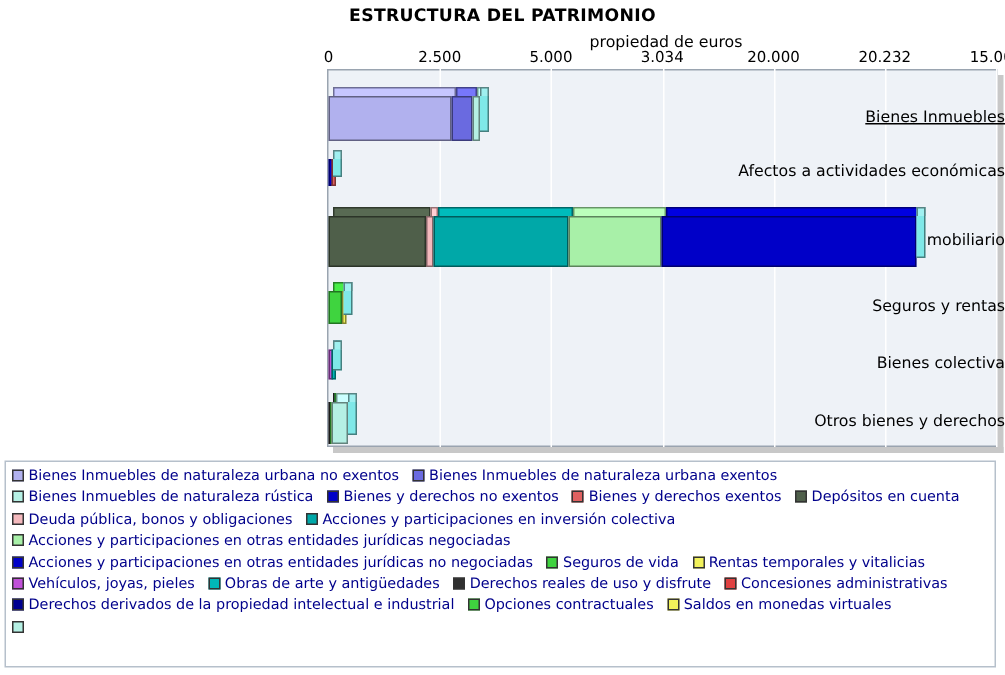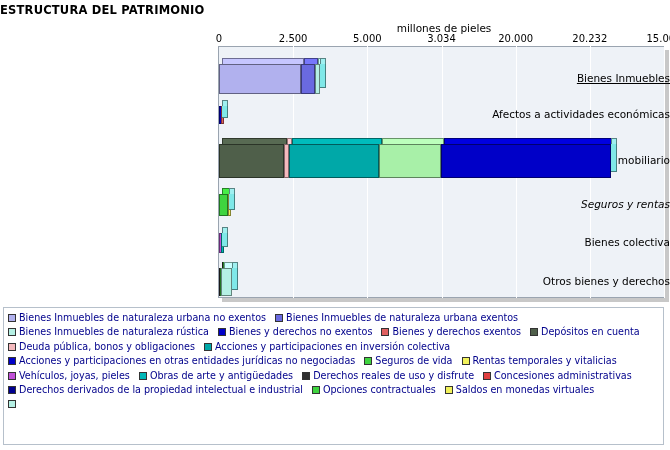--- a/index.html
+++ b/index.html
@@ -14,20 +14,21 @@
     font-size: 11px;
     color: #000000;
     overflow: hidden;
     position: relative;
   }
   #chart-title {
     position: absolute;
     top: 3px;
     left: 0;
     width: 670px;
+    text-align: center;
     font-size: 11.5px;
     font-weight: bold;
     letter-spacing: 0.2px;
   }
   #units-label {
     position: absolute;
     top: 22px;
     left: 218px;
     width: 452px;
     text-align: center;
@@ -149,21 +150,21 @@
   .legend-text {
     display: inline;
     color: #00008b;
     font-size: 9.6px;
   }
 </style>
 </head>
 <body>
 
 <div id="chart-title">ESTRUCTURA DEL PATRIMONIO</div>
-<div id="units-label">millones de pieles</div>
+<div id="units-label">propiedad de euros</div>
 
 <div id="plot-wrap">
   <div id="plot-bg"></div>
   <div id="plot-shadow"></div>
   <div id="plot-shadow2"></div>
   <div id="axis-ticks">
       <div class="xtick-label" style="left: 219px; transform: translateX(-50%);">0</div>
       <div class="xtick-label" style="left: 293.167px;">2.500</div>
       <div class="xtick-label" style="left: 367.333px;">5.000</div>
       <div class="xtick-label" style="left: 441.5px;">3.034</div>
@@ -176,21 +177,21 @@
       <div class="gridline" style="left: 367.333px;"></div>
       <div class="gridline" style="left: 441.5px;"></div>
       <div class="gridline" style="left: 515.667px;"></div>
       <div class="gridline" style="left: 589.833px;"></div>
       <div class="gridline" style="left: 664px;"></div>
     </div>
   <div id="cat-labels">
       <div class="cat-label" style="top: 38px; text-decoration: underline;">Bienes Inmuebles</div>
       <div class="cat-label" style="top: 74px;">Afectos a actividades económicas</div>
       <div class="cat-label" style="top: 120px;">Capital mobiliario</div>
-      <div class="cat-label" style="top: 164px; font-style: italic;">Seguros y rentas</div>
+      <div class="cat-label" style="top: 164px;">Seguros y rentas</div>
       <div class="cat-label" style="top: 202px;">Bienes colectiva</div>
       <div class="cat-label" style="top: 241px;">Otros bienes y derechos</div>
     </div>
   <div id="bars">
       <div class="bar-row" style="top: 30px; height: 30px; width: 445px;">
         <div class="seg" title="Bienes Inmuebles de naturaleza urbana no exentos" style="left: 0px; width: 82.1767px; background: rgb(177, 177, 238);"></div>
         <div class="seg-top" style="left: 3px; top: -6px; width: 82.1767px; background: rgb(177, 177, 238); filter: brightness(1.12);"></div>
         <div class="seg" title="Bienes Inmuebles de naturaleza urbana exentos" style="left: 82.1767px; width: 13.9433px; background: rgb(106, 106, 224);"></div>
         <div class="seg-top" style="left: 85.1767px; top: -6px; width: 13.9433px; background: rgb(106, 106, 224); filter: brightness(1.12);"></div>
         <div class="seg" title="Bienes Inmuebles de naturaleza rústica" style="left: 96.12px; width: 5.34px; background: rgb(181, 240, 228);"></div>
@@ -252,17 +253,18 @@
         <div class="seg-side" style="left: 13.0533px; top: -6px; height: 28px; background: rgb(127, 232, 232);"></div>
         <div class="seg-top" style="left: 13.0533px; top: -6px; width: 6px; background: rgb(159, 240, 240);"></div>
       </div>
     </div>
 </div>
 
 <div id="legend">
     <div class="legend-line"><span class="legend-entry"><span class="legend-swatch" style="background: rgb(177, 177, 238);"></span><span class="legend-text">Bienes Inmuebles de naturaleza urbana no exentos</span></span><span class="legend-entry"><span class="legend-swatch" style="background: rgb(106, 106, 224);"></span><span class="legend-text">Bienes Inmuebles de naturaleza urbana exentos</span></span></div>
     <div class="legend-line"><span class="legend-entry"><span class="legend-swatch" style="background: rgb(181, 240, 228);"></span><span class="legend-text">Bienes Inmuebles de naturaleza rústica</span></span><span class="legend-entry"><span class="legend-swatch" style="background: rgb(0, 0, 200);"></span><span class="legend-text">Bienes y derechos no exentos</span></span><span class="legend-entry"><span class="legend-swatch" style="background: rgb(224, 96, 96);"></span><span class="legend-text">Bienes y derechos exentos</span></span><span class="legend-entry"><span class="legend-swatch" style="background: rgb(79, 95, 74);"></span><span class="legend-text">Depósitos en cuenta</span></span></div>
     <div class="legend-line"><span class="legend-entry"><span class="legend-swatch" style="background: rgb(244, 185, 189);"></span><span class="legend-text">Deuda pública, bonos y obligaciones</span></span><span class="legend-entry"><span class="legend-swatch" style="background: rgb(0, 168, 168);"></span><span class="legend-text">Acciones y participaciones en inversión colectiva</span></span></div>
+    <div class="legend-line"><span class="legend-entry"><span class="legend-swatch" style="background: rgb(168, 240, 168);"></span><span class="legend-text">Acciones y participaciones en otras entidades jurídicas negociadas</span></span></div>
     <div class="legend-line"><span class="legend-entry"><span class="legend-swatch" style="background: rgb(0, 0, 200);"></span><span class="legend-text">Acciones y participaciones en otras entidades jurídicas no negociadas</span></span><span class="legend-entry"><span class="legend-swatch" style="background: rgb(63, 212, 63);"></span><span class="legend-text">Seguros de vida</span></span><span class="legend-entry"><span class="legend-swatch" style="background: rgb(242, 242, 90);"></span><span class="legend-text">Rentas temporales y vitalicias</span></span></div>
     <div class="legend-line"><span class="legend-entry"><span class="legend-swatch" style="background: rgb(192, 80, 216);"></span><span class="legend-text">Vehículos, joyas, pieles</span></span><span class="legend-entry"><span class="legend-swatch" style="background: rgb(0, 184, 184);"></span><span class="legend-text">Obras de arte y antigüedades</span></span><span class="legend-entry"><span class="legend-swatch" style="background: rgb(48, 48, 48);"></span><span class="legend-text">Derechos reales de uso y disfrute</span></span><span class="legend-entry"><span class="legend-swatch" style="background: rgb(224, 64, 64);"></span><span class="legend-text">Concesiones administrativas</span></span></div>
     <div class="legend-line"><span class="legend-entry"><span class="legend-swatch" style="background: rgb(0, 0, 144);"></span><span class="legend-text">Derechos derivados de la propiedad intelectual e industrial</span></span><span class="legend-entry"><span class="legend-swatch" style="background: rgb(63, 212, 63);"></span><span class="legend-text">Opciones contractuales</span></span><span class="legend-entry"><span class="legend-swatch" style="background: rgb(242, 242, 90);"></span><span class="legend-text">Saldos en monedas virtuales</span></span></div>
     <div class="legend-line"><span class="legend-entry"><span class="legend-swatch" style="background: rgb(181, 240, 228);"></span></span></div>
   </div>
 
 </body></html>

